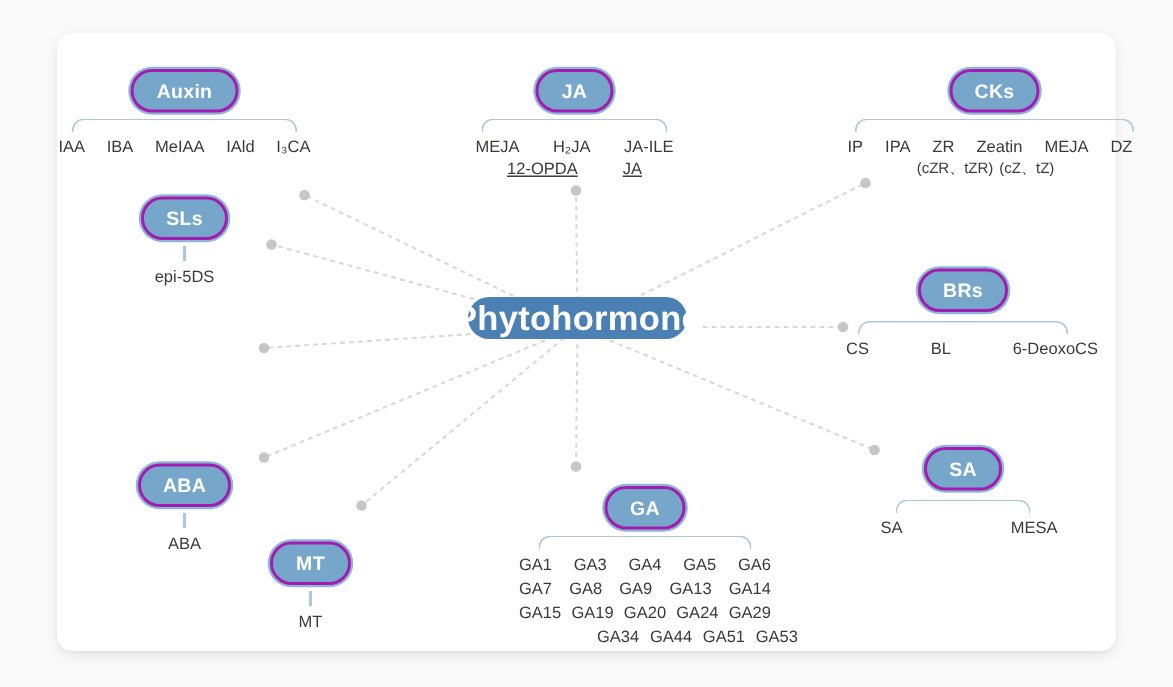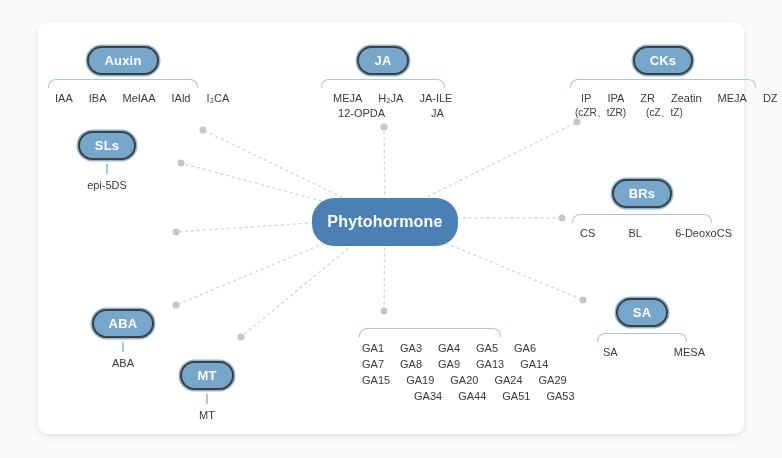--- a/index.html
+++ b/index.html
@@ -12,45 +12,45 @@
   .stage{position:absolute;left:0;top:0;width:782px;height:458px;}
   .card{
     position:absolute;left:38px;top:22px;width:706px;height:412px;
     background:var(--card_bg,#fff);border-radius:10px;
     box-shadow:0 3px 10px rgba(0,0,0,.07), 0 1px 3px rgba(0,0,0,.05);
   }
   svg.links{position:absolute;left:0;top:0;width:782px;height:458px;pointer-events:none;}
   svg.links line{stroke:var(--connector,#d8d8d8);stroke-width:1.4;stroke-dasharray:2 4;stroke-linecap:round;}
   svg.links circle{fill:var(--connector_dot,#c6c6c6);}
   .center-pill{
-    position:absolute;left:312px;top:198px;width:146px;height:48px;
+    position:absolute;left:312px;top:198px;width:146px;height:28px;
     background:var(--center_fill,#4a80b3);border-radius:22px;
-    color:var(--badge_text,#fff);font-size:16px;font-weight:bold;
+    color:var(--badge_text,#fff);font-size:23px;font-weight:bold;
     display:flex;align-items:center;justify-content:center;letter-spacing:.2px;
   }
   .group{position:absolute;text-align:center;color:var(--item_text,#3a3a3a);}
   .badge{
     display:block;width:-moz-fit-content;width:fit-content;margin:0 auto;
     background:var(--badge_fill,#76a7cb);color:var(--badge_text,#fff);
     font-size:13px;font-weight:bold;line-height:1;
     padding:6px 15px;border-radius:16px;
-    border:2px solid #404040;box-shadow:0 0 0 1.5px var(--badge_ring,#8fb6d4);
+    border:2px solid #a21caf;box-shadow:0 0 0 1.5px var(--badge_ring,#8fb6d4);
     letter-spacing:.2px;
   }
   .bracket{
     height:9px;margin:4px auto 0 auto;
     border:1.5px solid var(--bracket,#a9c7e2);border-bottom:none;
     border-radius:8px 8px 0 0;box-sizing:border-box;
   }
   .tick{width:2px;height:10px;background:var(--bracket,#a9c7e2);margin:4px auto 0 auto;}
   .row{display:flex;justify-content:space-between;margin-top:3px;font-size:11px;line-height:15px;white-space:nowrap;}
-  .row.center{justify-content:center;}
+  .row.center{justify-content:center;text-decoration:underline;}
   .single-item{margin-top:4px;font-size:11px;line-height:15px;}
-  .cell{display:inline-block;margin-left:16px;}
-  .sub-row{display:flex;gap:4px;font-size:10px;line-height:13px;transform:translateX(-6px);white-space:nowrap;}
+  .cell{display:inline-block;}
+  .sub-row{display:flex;justify-content:center;gap:4px;font-size:10px;line-height:13px;transform:translateX(-6px);white-space:nowrap;}
 </style>
 </head>
 <body>
 
 <div class="stage">
   <div class="card"></div>
 
   <svg class="links" viewBox="0 0 782 458">
     <line x1="385" y1="218" x2="203" y2="130"></line>
     <line x1="385" y1="218" x2="181" y2="163"></line>
@@ -112,21 +112,21 @@
       <span class="cell">Zeatin</span>
       <span class="cell">MEJA</span>
       <span class="cell">DZ</span>
     </div>
     <div class="sub-row">
       <span class="cell">(cZR、tZR)</span>
       <span class="cell">(cZ、tZ)</span>
     </div>
   </div>
 
-  <div class="group" style="left:67px;top:131px;width:80px">
+  <div class="group" style="left:83px;top:131px;width:80px">
     <div class="badge">SLs</div>
     <div class="tick"></div>
     <div class="single-item">epi-5DS</div>
   </div>
 
 
   <div class="group" style="left:83px;top:309px;width:80px">
     <div class="badge">ABA</div>
     <div class="tick"></div>
     <div class="single-item">ABA</div>
@@ -151,20 +151,21 @@
   <div class="group" style="left:579px;top:298px;width:126px">
     <div class="badge">SA</div>
     <div class="bracket" style="width:90px;margin-top:6px"></div>
     <div class="row" style="padding-left:8px">
       <span class="cell">SA</span>
       <span class="cell">MESA</span>
     </div>
   </div>
 
   <div class="group" style="left:346px;top:324px;width:168px">
+    <div class="badge">GA</div>
     <div class="bracket" style="width:142px"></div>
     <div class="row" style="margin-top:4px">
       <span class="cell">GA1</span>
       <span class="cell">GA3</span>
       <span class="cell">GA4</span>
       <span class="cell">GA5</span>
       <span class="cell">GA6</span>
     </div>
     <div class="row" style="margin-top:1px">
       <span class="cell">GA7</span>

